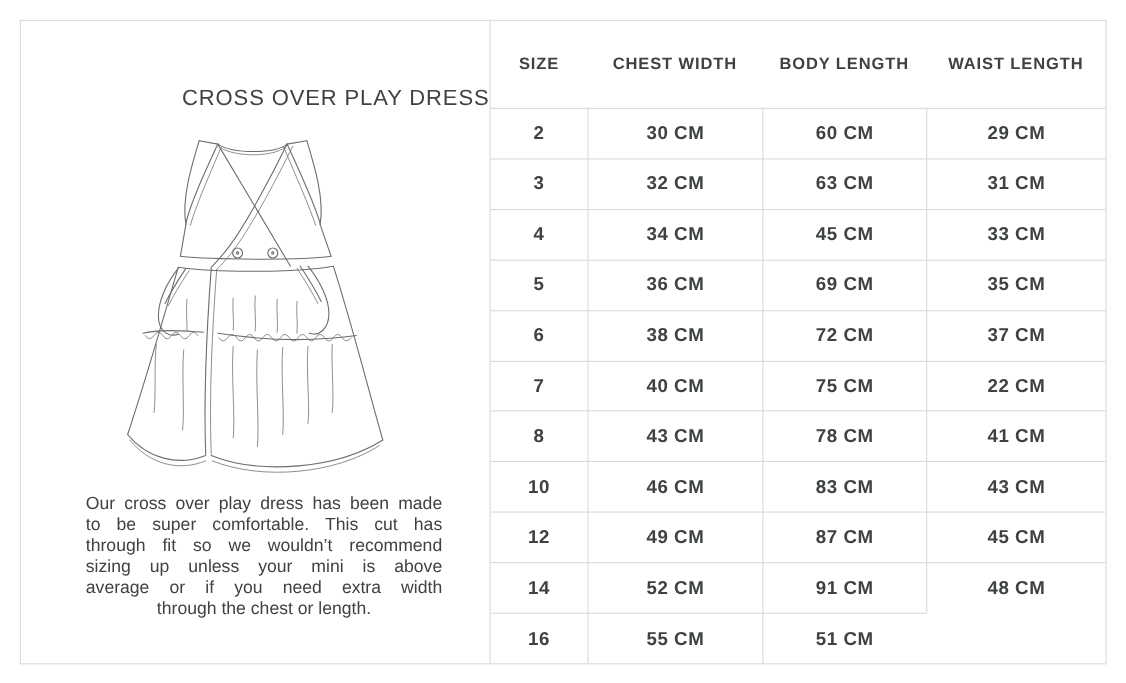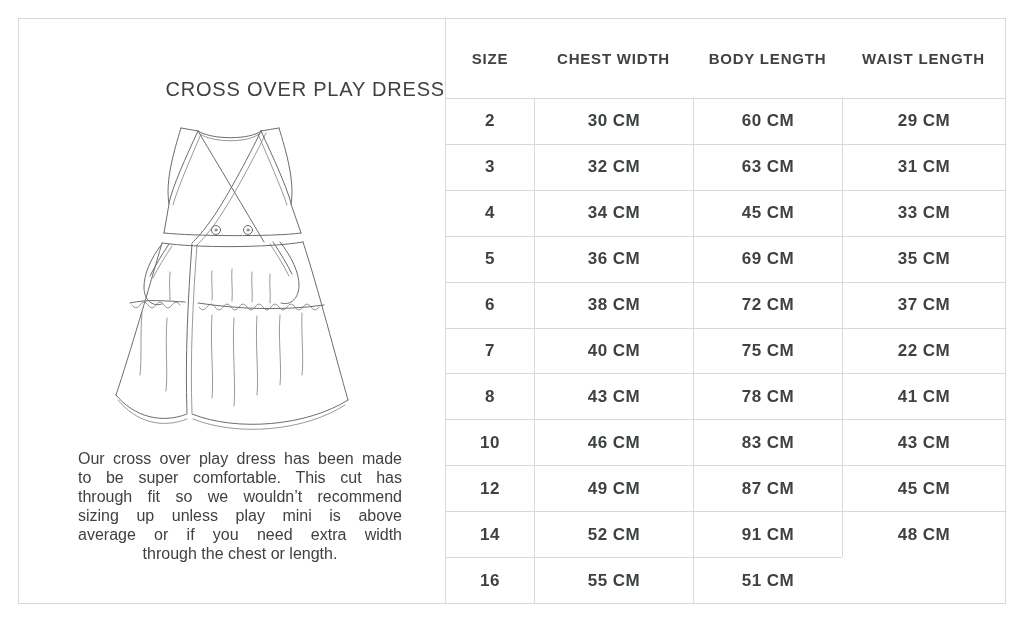--- a/index.html
+++ b/index.html
@@ -121,21 +121,21 @@
         <path class="thin" d="M145,193 C143,220 147,252 145,272"></path>
         <path class="thin" d="M168,192 C166,215 170,245 168,262"></path>
         <path class="thin" d="M190,190 C189,210 192,235 190,252"></path>
       </svg>
     </div>
 
     <div class="description">
       <div class="desc-line">Our cross over play dress has been made</div>
       <div class="desc-line">to be super comfortable. This cut has</div>
       <div class="desc-line">through fit so we wouldn’t recommend</div>
-      <div class="desc-line">sizing up unless play mini is above</div>
+      <div class="desc-line">sizing up unless your mini is above</div>
       <div class="desc-line">average or if you need extra width</div>
       <div class="desc-line last">through the chest or length.</div>
     </div>
   </div>
 
   <div class="size-table">
     <div class="th">SIZE</div>
     <div class="th">CHEST WIDTH</div>
     <div class="th">BODY LENGTH</div>
     <div class="th">WAIST LENGTH</div>

